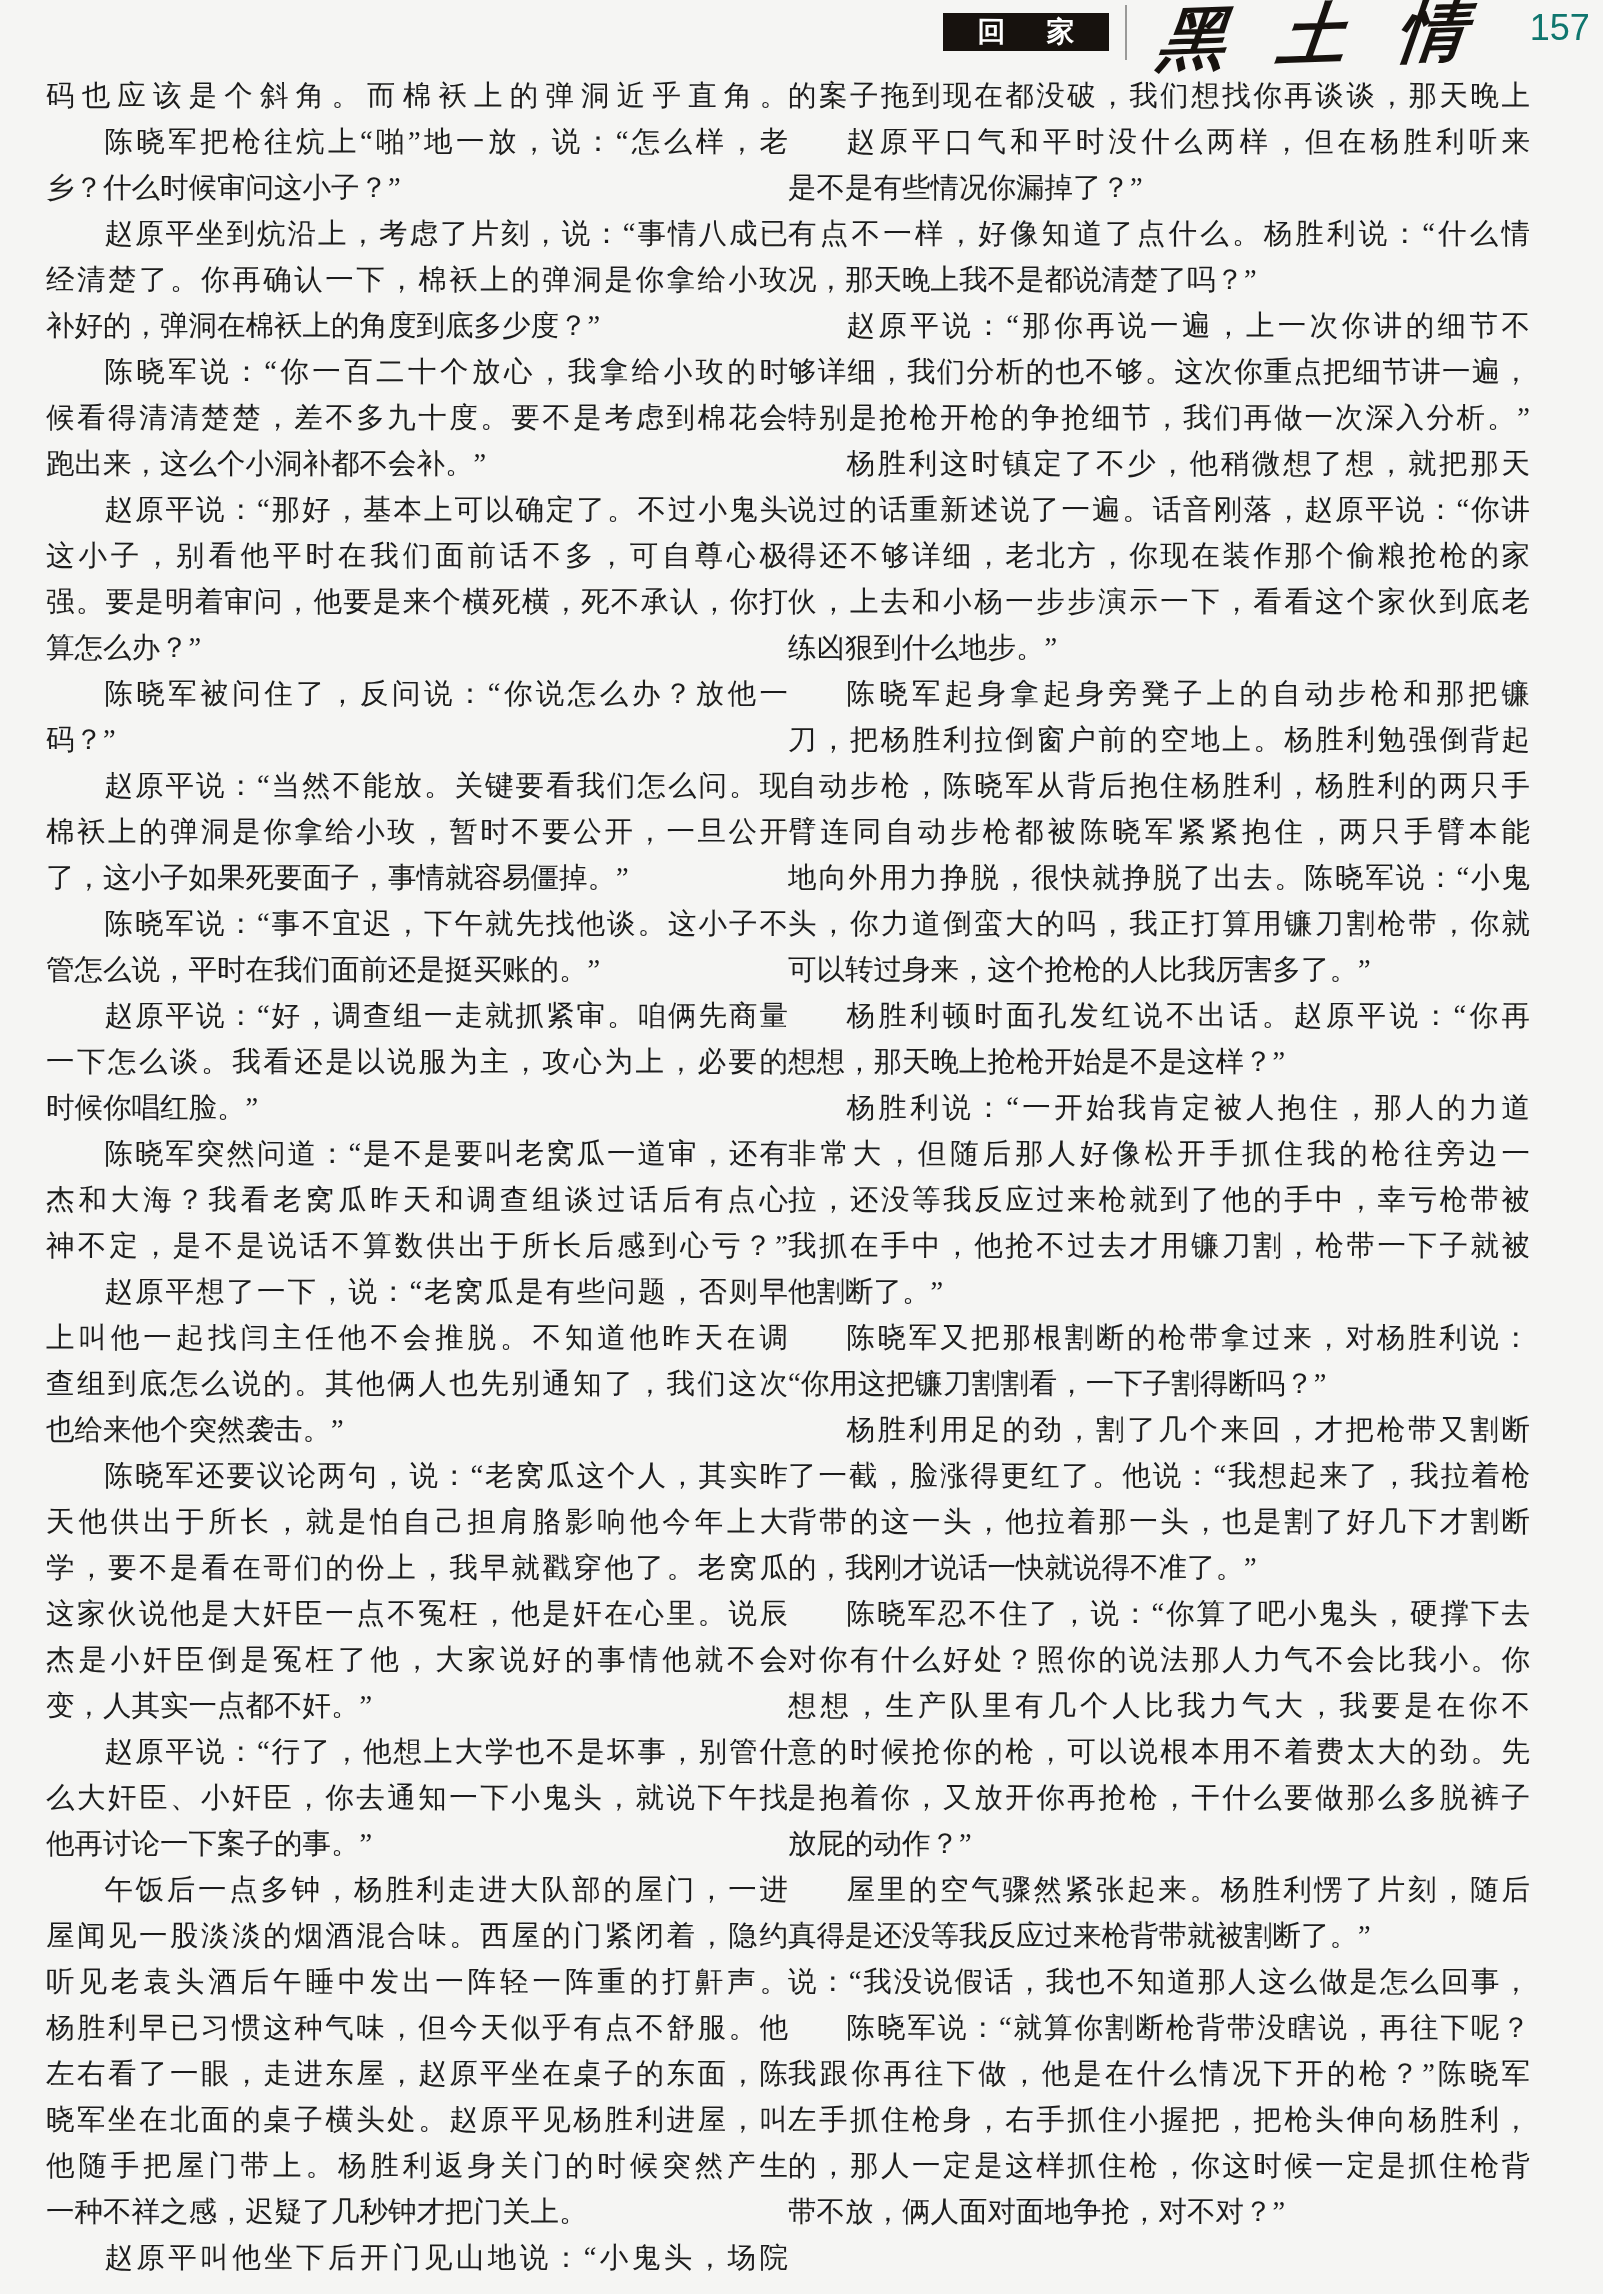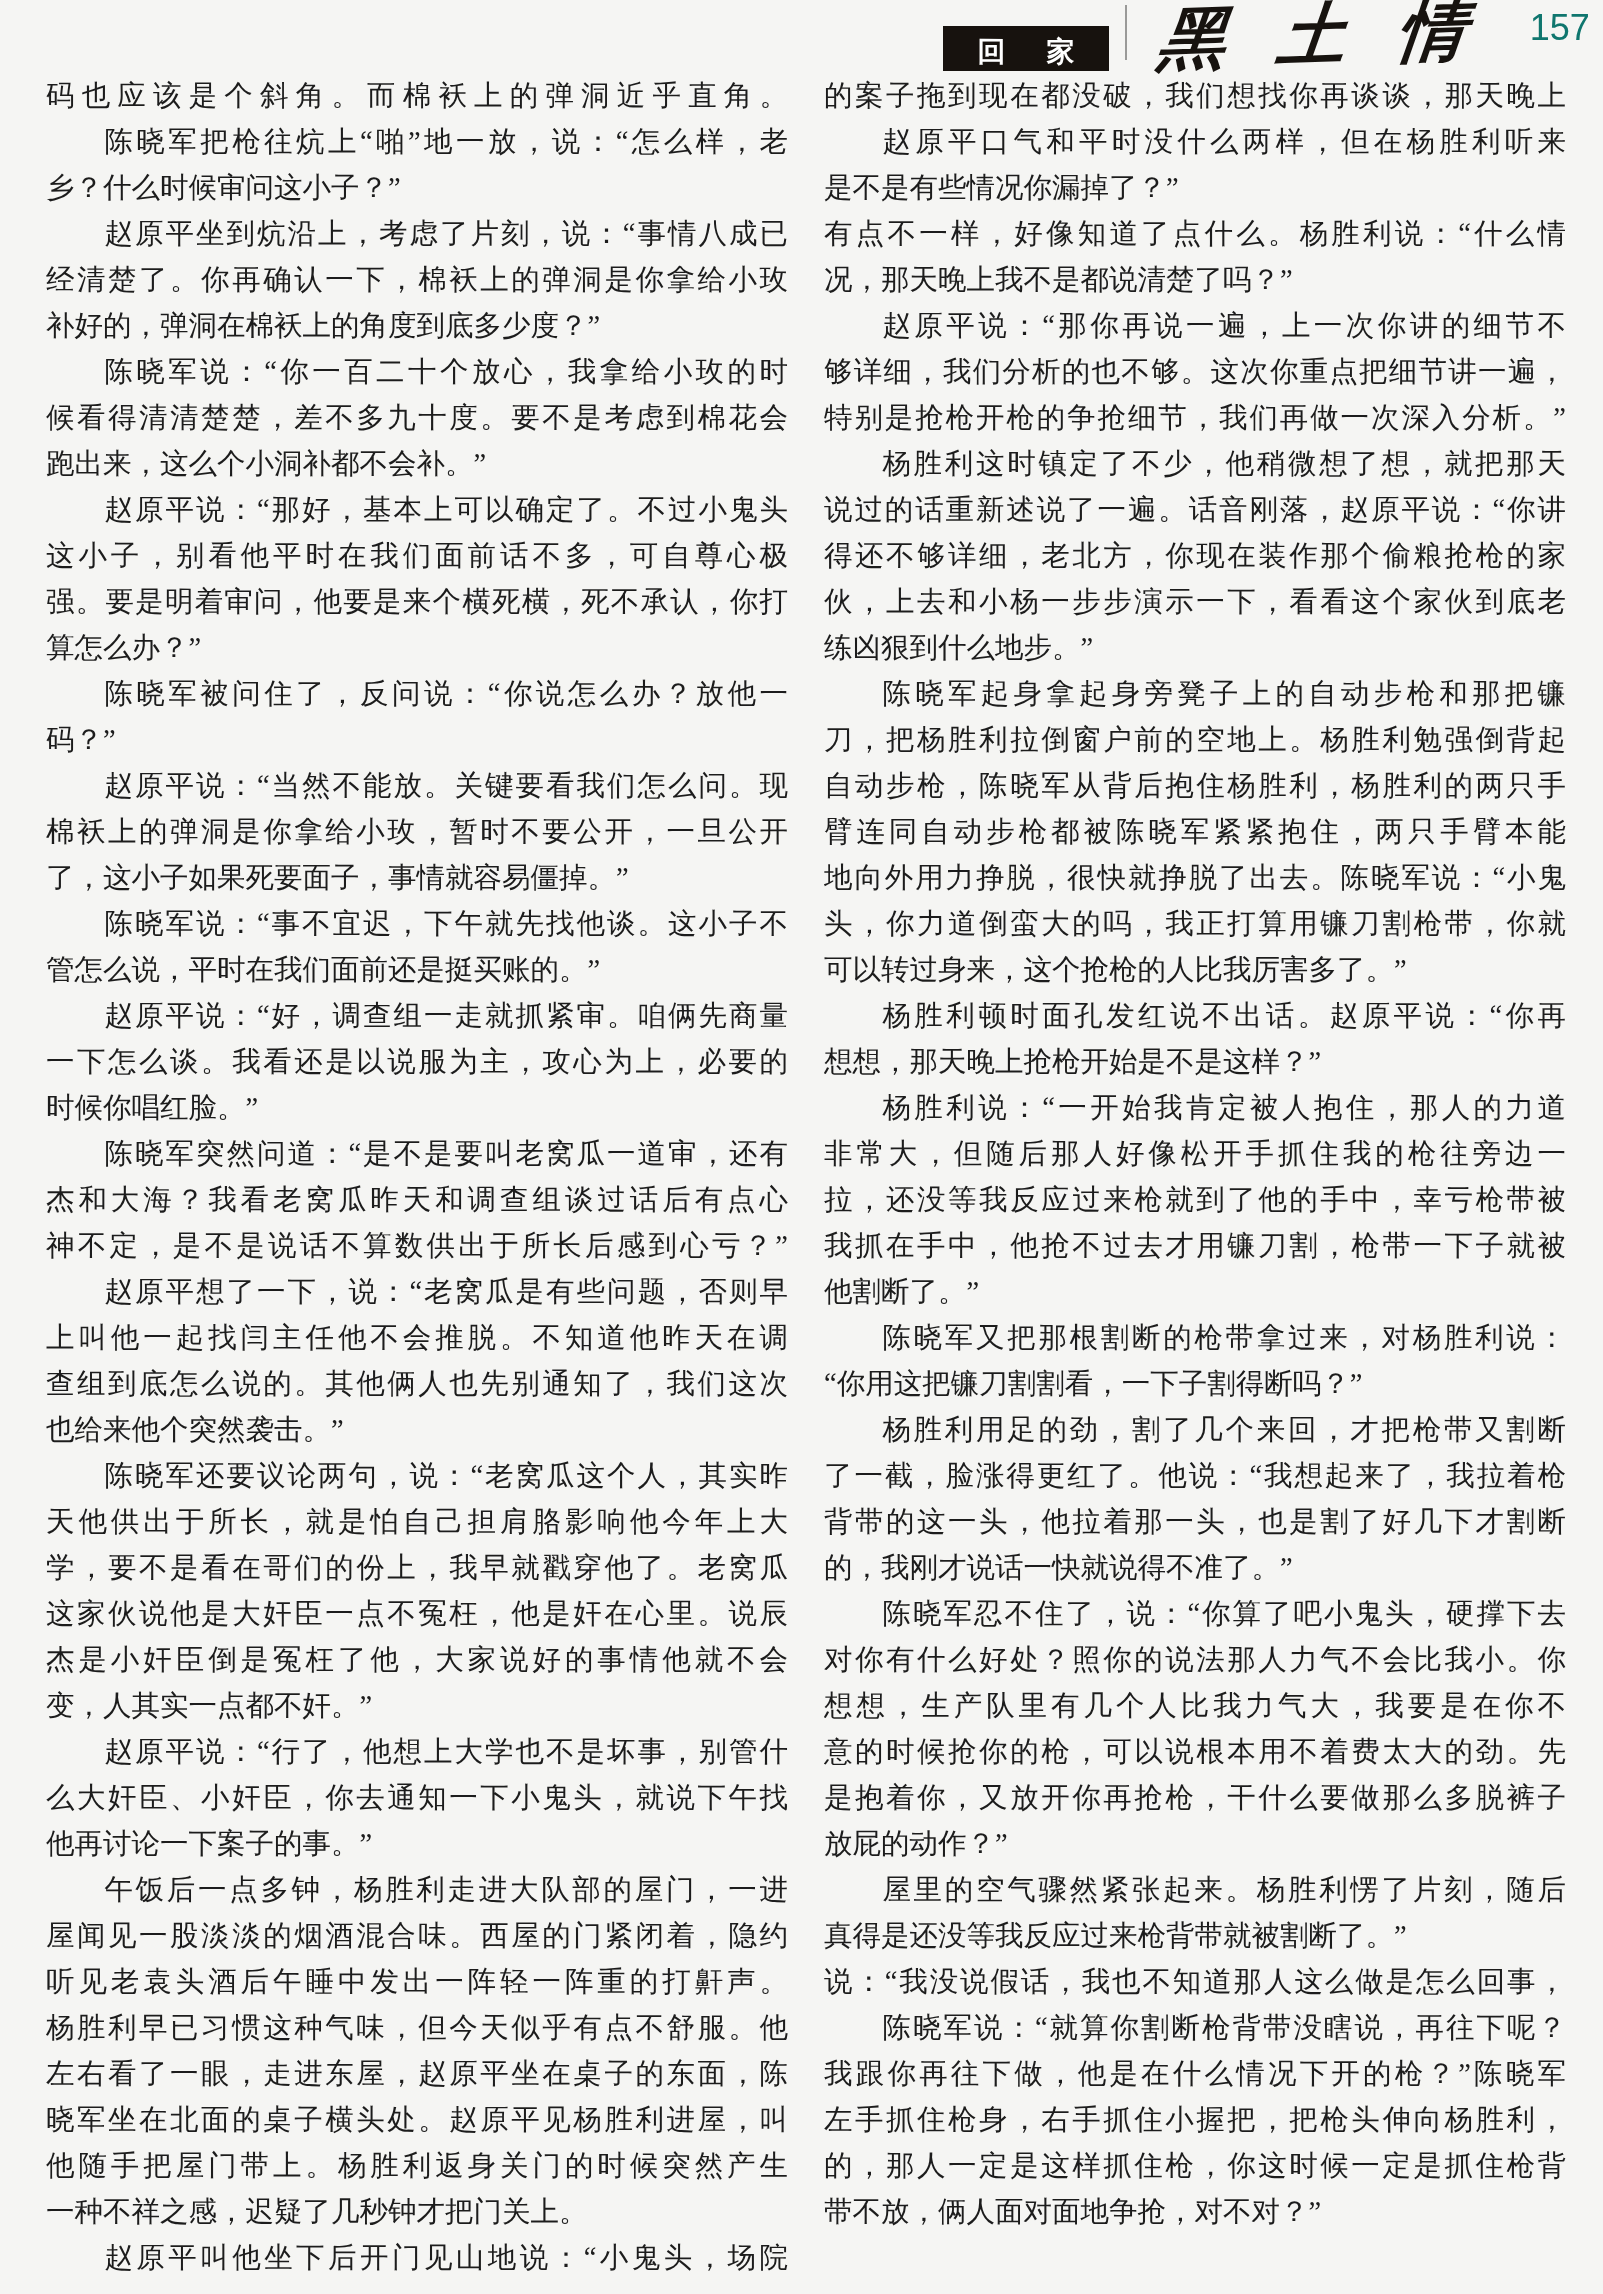--- a/index.html
+++ b/index.html
@@ -1,33 +1,33 @@
 <!DOCTYPE html>
 <html style="font-size:14.3px"><head>
 <meta charset="utf-8">
 <style>
   html,body{margin:0;padding:0;}
   body{width:1604px;height:2295px;background:#e9e9e7;font-family:"Liberation Serif","DejaVu Serif",serif;}
   .page{position:relative;width:1604px;height:2295px;background:#f5f5f3;overflow:hidden;color:#1c1c1c;}
 
   
   .header{position:absolute;left:0;top:0;width:1604px;height:70px;}
-  .section-box{position:absolute;left:943px;top:26px;width:166px;height:45px;background:#17120e;
-               display:flex;align-items:flex-end;justify-content:center;}
+  .section-box{position:absolute;left:943px;top:13px;width:166px;height:38px;background:#17120e;
+               display:flex;align-items:center;justify-content:center;}
   .section-box-label{color:#ffffff;font-size:28px;font-weight:bold;letter-spacing:41px;margin-right:-41px;
                      font-family:"Liberation Serif","DejaVu Serif",serif;}
   .header-divider{position:absolute;left:1125px;top:5.3px;width:1.8px;height:55px;background:#9a9a98;}
   .calligraphy{position:absolute;left:1158px;top:-10.7px;font-size:68px;font-weight:bold;font-style:italic;
                letter-spacing:52px;margin-right:-52px;transform:skew(-6deg,-2deg);color:#17130f;
                font-family:"DejaVu Serif","Liberation Serif",serif;white-space:nowrap;}
   .page-num{position:absolute;right:14.3px;top:7.1px;font-size:36px;color:#0f766e;
             font-family:"Liberation Sans","DejaVu Sans",sans-serif;}
 
   
-  .columns{position:absolute;left:46px;top:73px;width:1520px;display:flex;gap:36px;}
+  .columns{position:absolute;left:46px;top:73px;width:1520px;display:flex;}
   .col{width:742px;}
   .line{height:46px;line-height:46px;font-size:28.5px;overflow:hidden;text-align:justify;}
   .line.fill::after{content:"";display:inline-block;width:100%;height:0;}
   .line.indent{text-indent:2.05em;}
 </style>
 </head>
 <body>
 
 <div class="page" style="background: rgb(245, 245, 243);">
 

